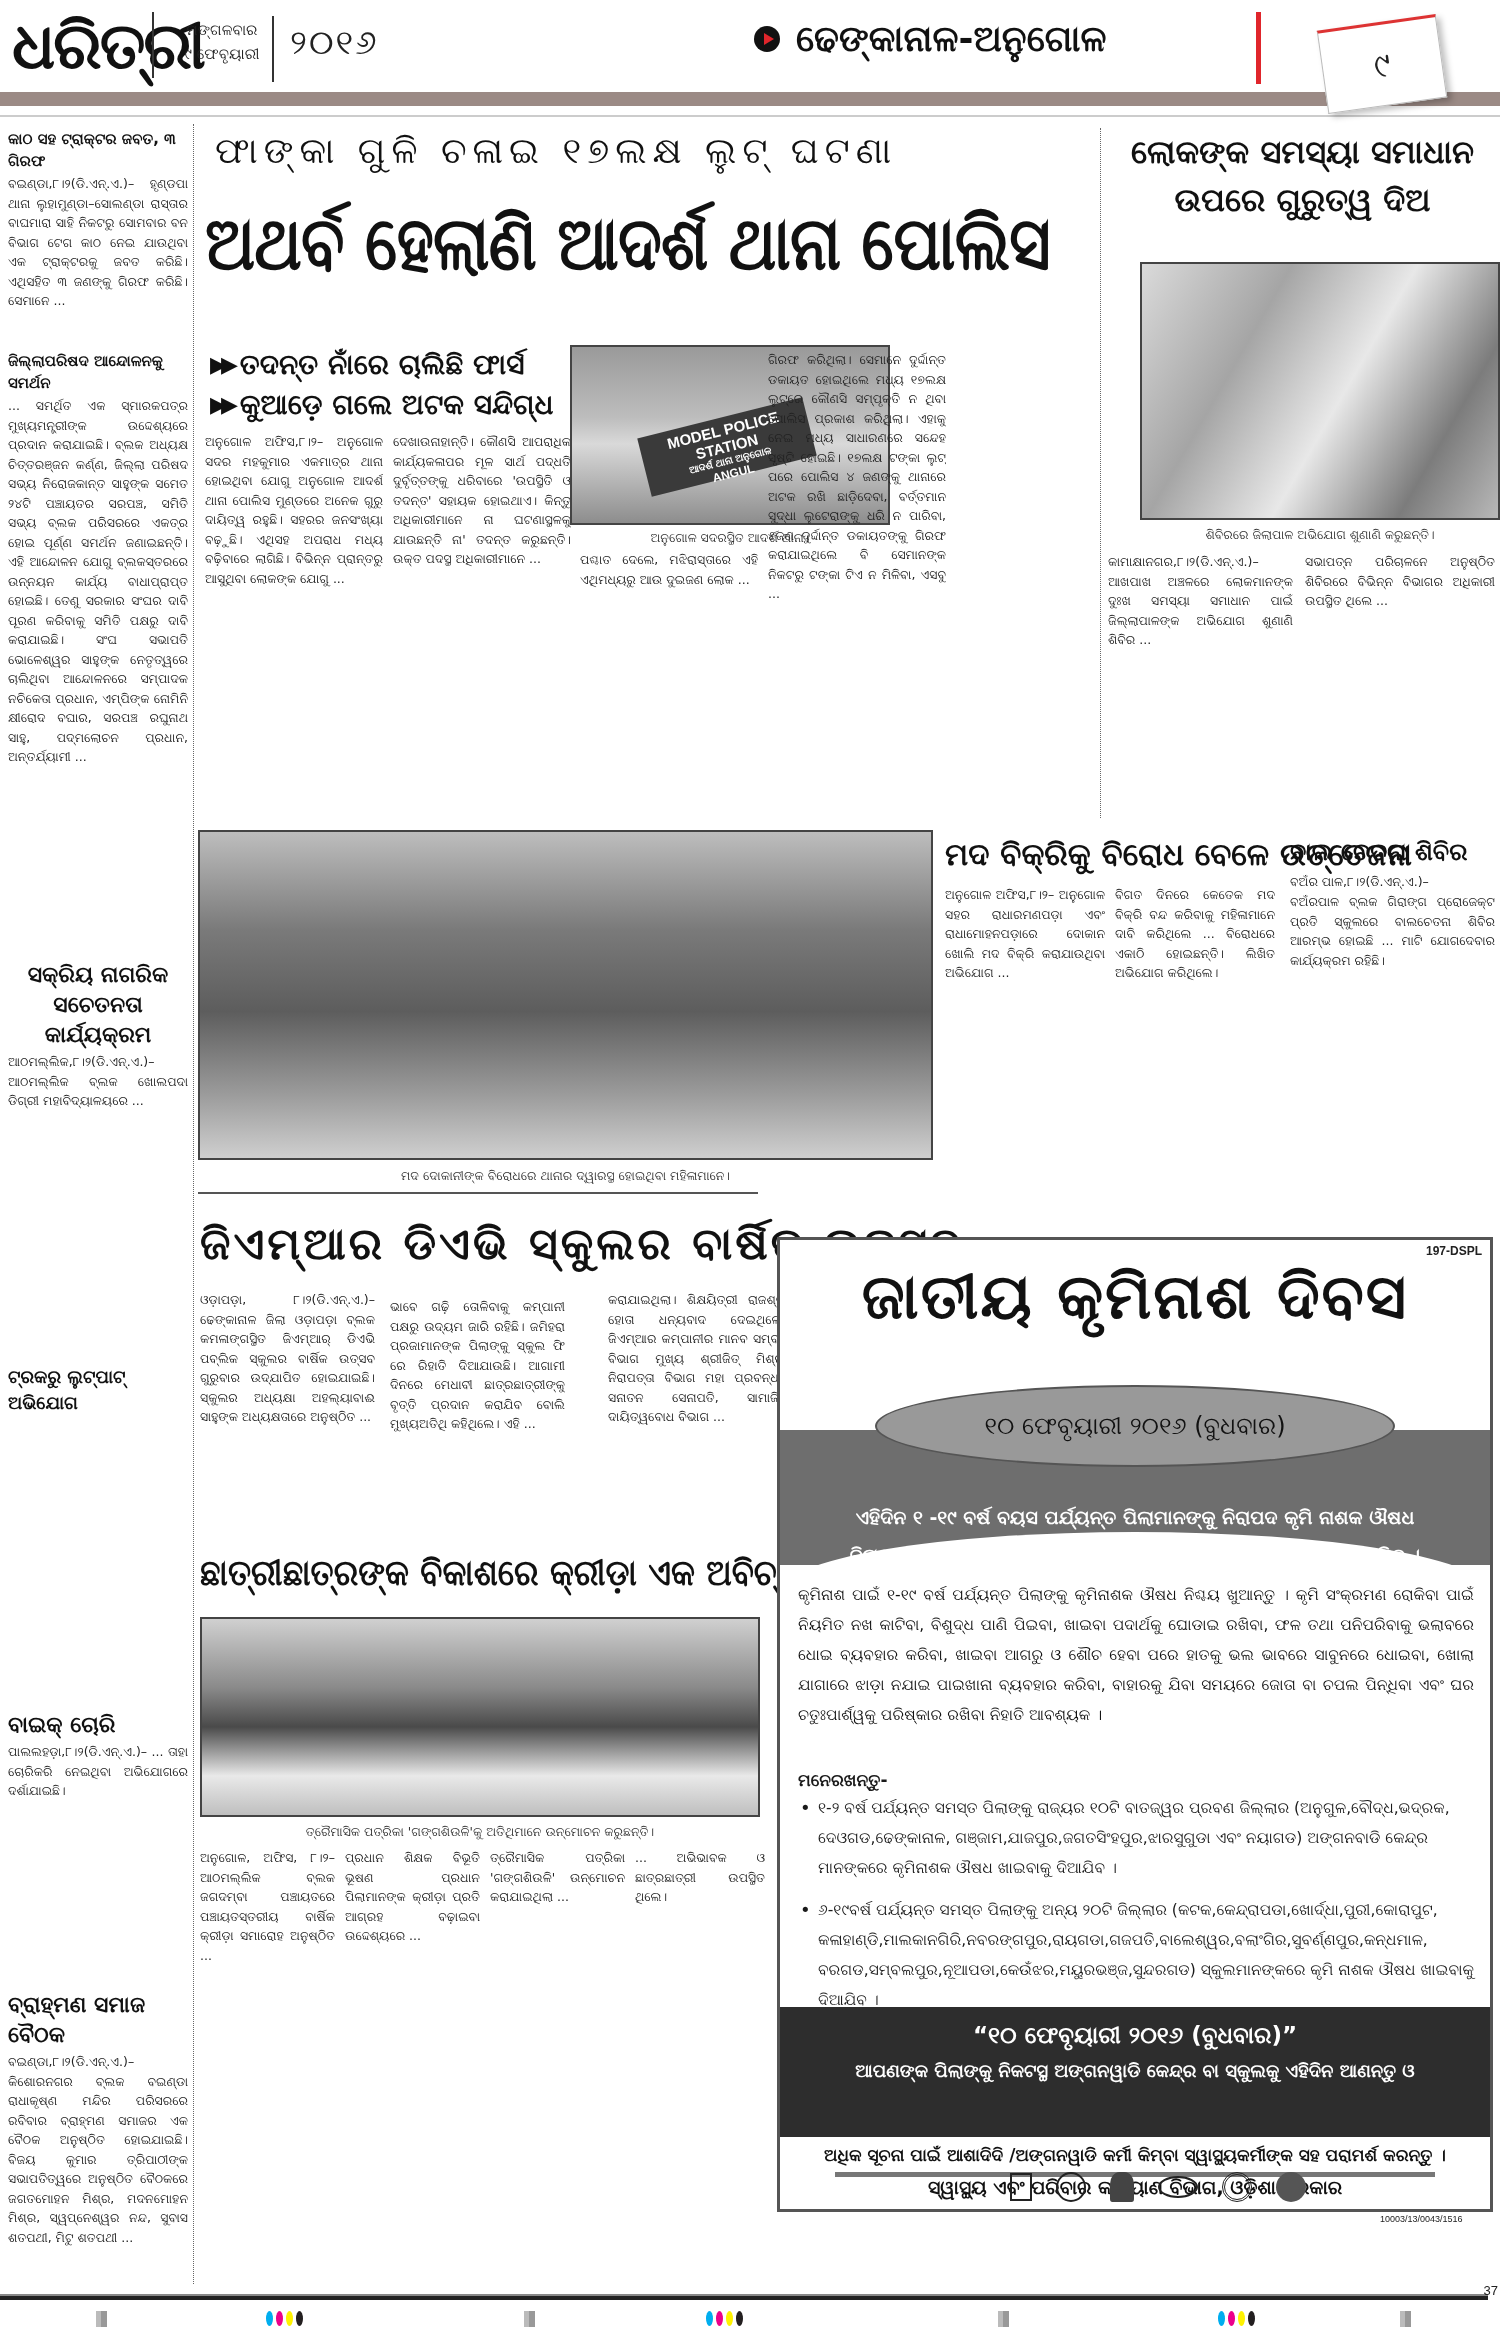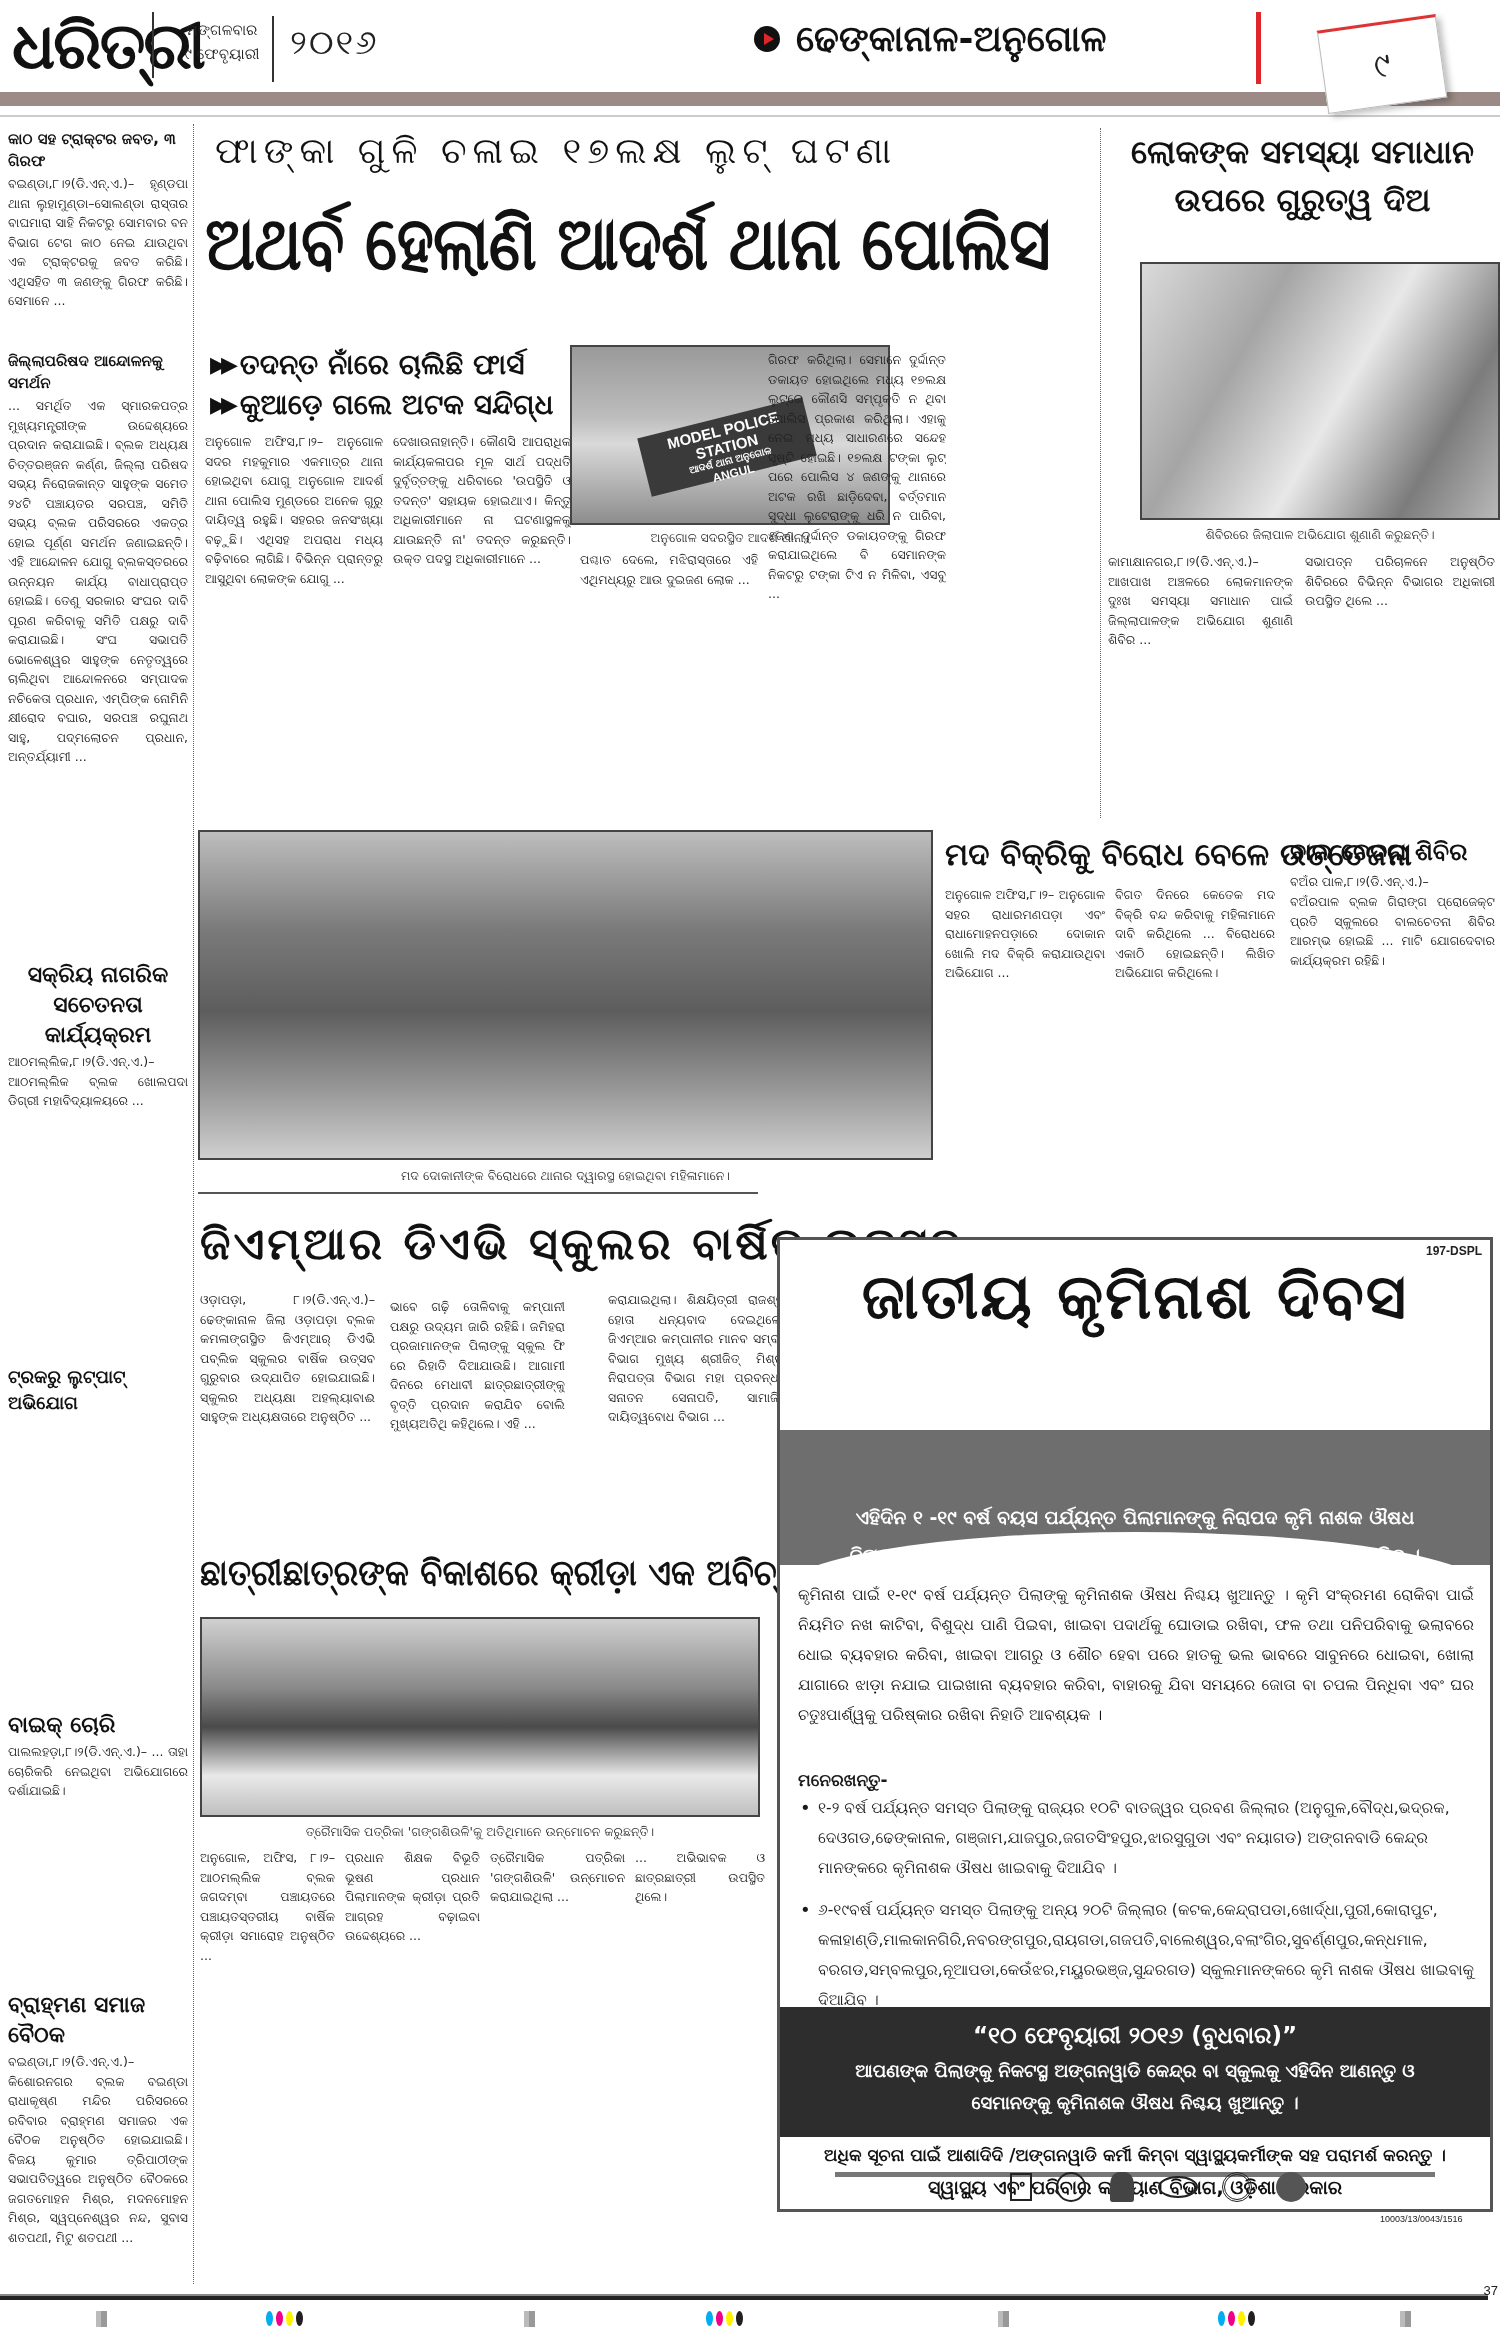--- a/index.html
+++ b/index.html
@@ -204,35 +204,37 @@
 <section class="ad">
   <div class="ad-code">197-DSPL</div>
   <div class="ad-title">ଜାତୀୟ କୃମିନାଶ ଦିବସ</div>
 
   <div class="ad-grey">
     <div class="ad-grey-text" style="top:68px">
       <div>ଏହିଦିନ ୧ -୧୯ ବର୍ଷ ବୟସ ପର୍ଯ୍ୟନ୍ତ ପିଲାମାନଙ୍କୁ  ନିରାପଦ କୃମି ନାଶକ ଔଷଧ</div>
       <div>ବିନାମୂଲ୍ୟରେ ଅଙ୍ଗନୱାଡି କେନ୍ଦ୍ର ଓ ସ୍କୁଲ ମାନଙ୍କରେ ଖାଇବାକୁ ଦିଆଯିବ ।</div>
     </div>
   </div>
+  <div class="ad-oval-band">
+    <div class="ad-oval">୧୦ ଫେବୃୟାରୀ ୨୦୧୬ (ବୁଧବାର)</div>
+  </div>
   <div class="ad-arc"></div>
 
   <div class="ad-body">କୃମିନାଶ ପାଇଁ ୧-୧୯ ବର୍ଷ ପର୍ଯ୍ୟନ୍ତ ପିଲାଙ୍କୁ  କୃମିନାଶକ ଔଷଧ ନିଶ୍ଚୟ ଖୁଆନ୍ତୁ । କୃମି ସଂକ୍ରମଣ ରୋକିବା ପାଇଁ ନିୟମିତ ନଖ କାଟିବା, ବିଶୁଦ୍ଧ ପାଣି ପିଇବା, ଖାଇବା ପଦାର୍ଥକୁ ଘୋଡାଇ ରଖିବା, ଫଳ ତଥା ପନିପରିବାକୁ ଭଲାବରେ ଧୋଇ ବ୍ୟବହାର କରିବା, ଖାଇବା ଆଗରୁ ଓ ଶୌଚ ହେବା ପରେ ହାତକୁ ଭଲ ଭାବରେ ସାବୁନରେ ଧୋଇବା, ଖୋଲା ଯାଗାରେ ଝାଡ଼ା ନଯାଇ ପାଇଖାନା ବ୍ୟବହାର କରିବା, ବାହାରକୁ ଯିବା ସମୟରେ ଜୋତା ବା ଚପଲ ପିନ୍ଧିବା ଏବଂ ଘର ଚତୁଃପାର୍ଶ୍ୱକୁ ପରିଷ୍କାର ରଖିବା ନିହାତି ଆବଶ୍ୟକ ।</div>
 
   <div class="ad-remember">
     <div class="ad-rem-title">ମନେରଖନ୍ତୁ-</div>
     <div class="ad-bullet">୧-୨ ବର୍ଷ ପର୍ଯ୍ୟନ୍ତ ସମସ୍ତ ପିଲାଙ୍କୁ ରାଜ୍ୟର ୧୦ଟି ବାତଜ୍ୱର ପ୍ରବଣ ଜିଲ୍ଲାର (ଅନୁଗୁଳ,ବୌଦ୍ଧ,ଭଦ୍ରକ, ଦେଓଗଡ,ଢେଙ୍କାନାଳ, ଗଞ୍ଜାମ,ଯାଜପୁର,ଜଗତସିଂହପୁର,ଝାରସୁଗୁଡା ଏବଂ ନୟାଗଡ) ଅଙ୍ଗନବାଡି କେନ୍ଦ୍ର ମାନଙ୍କରେ କୃମିନାଶକ ଔଷଧ ଖାଇବାକୁ ଦିଆଯିବ ।</div>
     <div class="ad-bullet">୬-୧୯ବର୍ଷ ପର୍ଯ୍ୟନ୍ତ ସମସ୍ତ ପିଲାଙ୍କୁ ଅନ୍ୟ ୨୦ଟି ଜିଲ୍ଲାର (କଟକ,କେନ୍ଦ୍ରାପଡା,ଖୋର୍ଦ୍ଧା,ପୁରୀ,କୋରାପୁଟ, କଳାହାଣ୍ଡି,ମାଲକାନଗିରି,ନବରଙ୍ଗପୁର,ରାୟଗଡା,ଗଜପତି,ବାଲେଶ୍ୱର,ବଲାଂଗିର,ସୁବର୍ଣ୍ଣପୁର,କନ୍ଧମାଳ, ବରଗଡ,ସମ୍ବଲପୁର,ନୂଆପଡା,କେଉଁଝର,ମୟୁରଭଞ୍ଜ,ସୁନ୍ଦରଗଡ) ସ୍କୁଲମାନଙ୍କରେ କୃମି ନାଶକ ଔଷଧ ଖାଇବାକୁ ଦିଆଯିବ ।</div>
     <div class="ad-bullet">ସ୍କୁଲ ଯାଉନଥିବା ଅନ୍ୟ ପିଲାମାନେ ଅଙ୍ଗନୱାଡି କେନ୍ଦ୍ରରେ କୃମି ନାଶକ ଔଷଧ  ଖାଇପାରିବେ ।</div>
   </div>
 
   <div class="ad-dark">
     <div class="q">“୧୦ ଫେବୃୟାରୀ ୨୦୧୬ (ବୁଧବାର)”</div>
     <div class="t">ଆପଣଙ୍କ ପିଲାଙ୍କୁ ନିକଟସ୍ଥ ଅଙ୍ଗନୱାଡି କେନ୍ଦ୍ର ବା ସ୍କୁଲକୁ ଏହିଦିନ ଆଣନ୍ତୁ ଓ</div>
-    <div class="t">ସେମାନଙ୍କୁ କୃମିନାଶକ ଔଷଧ ନିଶ୍ଚୟ ଖୁଆନ୍ତୁ ।</div>
   </div>
 
   <div class="ad-info" style="top:905px; font-size:17px;">ଅଧିକ ସୂଚନା ପାଇଁ ଆଶାଦିଦି /ଅଙ୍ଗନୱାଡି କର୍ମୀ କିମ୍ବା ସ୍ୱାସ୍ଥ୍ୟକର୍ମୀଙ୍କ ସହ ପରାମର୍ଶ କରନ୍ତୁ ।</div>
   <div class="ad-info-rule" style="top:932px; height:5px;"></div>
   <div class="ad-footer-org" style="top:936px; font-size:19px;">ସ୍ୱାସ୍ଥ୍ୟ ଏବଂ ପରିବାର କଲ୍ୟାଣ ବିଭାଗ, ଓଡ଼ିଶା ସରକାର</div>
 
   <div style="position:absolute; left:230px; top:962px; display:flex; gap:22px; align-items:center;"></div>
 </section>
 
 <div style="position:absolute; left:1010px; top:2172px; display:flex; gap:24px; align-items:center;">

